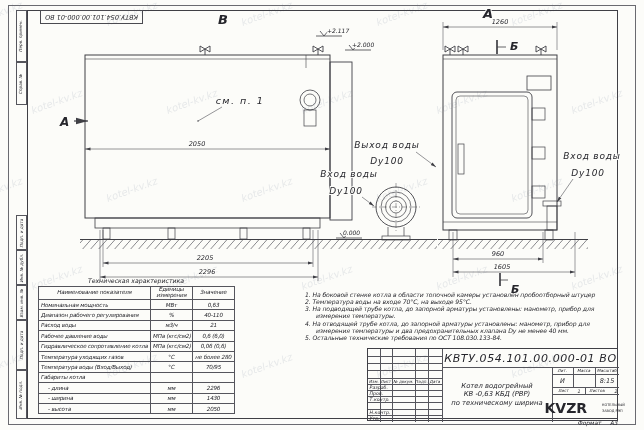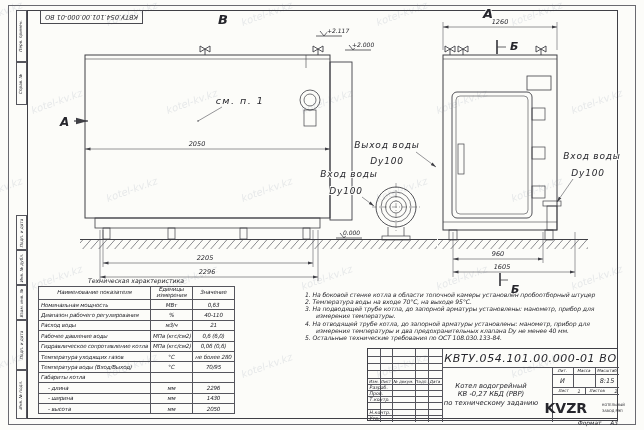--- a/index.html
+++ b/index.html
@@ -391,24 +391,24 @@
         <span>Н.контр.</span>
       </div>
     <div class="cell s2" style="left:0;top:66px;width:24px;height:7px">
         <span>Утв.</span>
       </div>
 
     <div class="cell docnum" style="left:74px;top:0;width:177px;height:18px">
         <span>КВТУ.054.101.00.000-01 ВО</span>
       </div>
 
-    <div class="cell pname" style="left:68px;top:18px;width:110px;height:55px">
+    <div class="cell pname" style="left:74px;top:18px;width:110px;height:55px">
       <span>Котел водогрейный</span>
-      <span>КВ -0,27 КБД (РВР)</span>
-      <span>по техническому заданию</span>
+      <span>КВ -0,63 КБД (РВР)</span>
+      <span>по техническому ширина</span>
     </div>
 
     <div class="cell s1" style="left:184px;top:18px;width:21px;height:7px">
         <span>Лит.</span>
       </div>
     <div class="cell s1" style="left:205px;top:18px;width:22px;height:7px">
         <span>Масса</span>
       </div>
     <div class="cell s1" style="left:227px;top:18px;width:24px;height:7px">
         <span>Масштаб</span>

